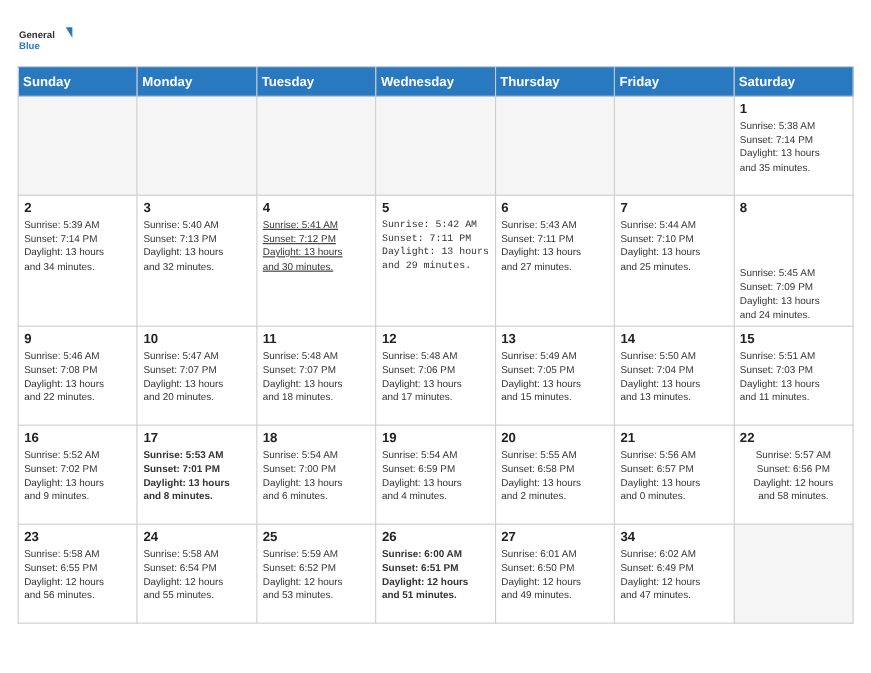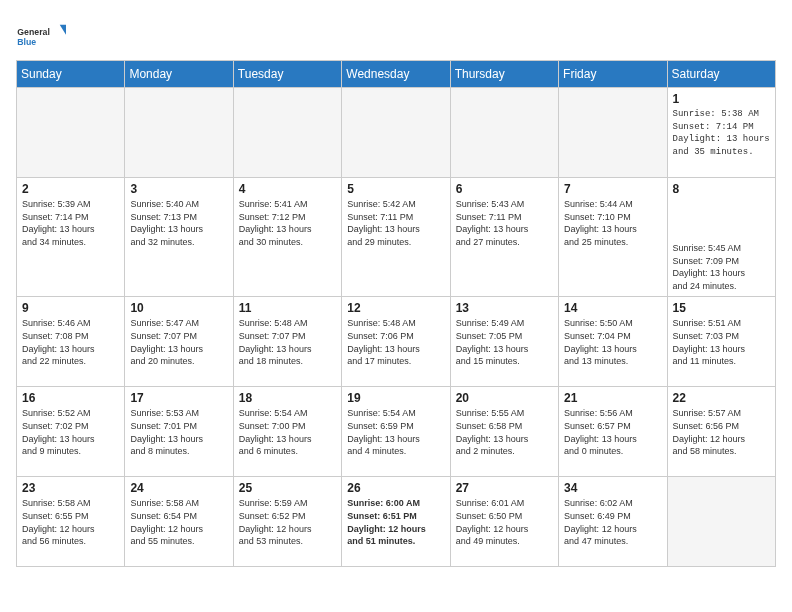--- a/index.html
+++ b/index.html
@@ -38,21 +38,21 @@
     }
     table {
       width: 100%;
       border-collapse: collapse;
       table-layout: fixed;
     }
     thead tr th {
       background: #2979c1;
       color: #fff;
       font-size: 12px;
-      font-weight: normal;
+      font-weight: bold;
       padding: 6px 4px;
       text-align: left;
       border: 1px solid #ccc;
       margin-left: 12px;
     }
     tbody tr td {
       border: 1px solid #ccc;
       vertical-align: top;
       padding: 4px 5px;
       font-size: 9.5px;
@@ -108,21 +108,21 @@
   <tbody id="calendar-body">
   <tr>
         <td class="empty"></td>
         <td class="empty"></td>
         <td class="empty"></td>
         <td class="empty"></td>
         <td class="empty"></td>
         <td class="empty"></td>
         <td>
           <span class="day-num">1</span>
-          <div class="day-info" style="white-space: pre-line; font-family: Liberation Mono, monospace;">Sunrise: 5:38 AM
+          <div class="day-info" style="white-space: pre-line;">Sunrise: 5:38 AM
 Sunset: 7:14 PM
 Daylight: 13 hours
 and 35 minutes.</div>
         </td>
       </tr>
       <tr>
         <td>
           <span class="day-num">2</span>
           <div class="day-info" style="white-space: pre-line;">Sunrise: 5:39 AM
 Sunset: 7:14 PM
@@ -131,28 +131,28 @@
         </td>
         <td>
           <span class="day-num">3</span>
           <div class="day-info" style="white-space: pre-line;">Sunrise: 5:40 AM
 Sunset: 7:13 PM
 Daylight: 13 hours
 and 32 minutes.</div>
         </td>
         <td>
           <span class="day-num">4</span>
-          <div class="day-info" style="white-space: pre-line;">Sunrise: 5:41 AM
+          <div class="day-info" style="white-space: pre-line; text-decoration: underline;">Sunrise: 5:41 AM
 Sunset: 7:12 PM
 Daylight: 13 hours
 and 30 minutes.</div>
         </td>
         <td>
           <span class="day-num">5</span>
-          <div class="day-info" style="white-space: pre-line;">Sunrise: 5:42 AM
+          <div class="day-info" style="white-space: pre-line; font-family: Liberation Mono, monospace;">Sunrise: 5:42 AM
 Sunset: 7:11 PM
 Daylight: 13 hours
 and 29 minutes.</div>
         </td>
         <td>
           <span class="day-num">6</span>
           <div class="day-info" style="white-space: pre-line;">Sunrise: 5:43 AM
 Sunset: 7:11 PM
 Daylight: 13 hours
 and 27 minutes.</div>
@@ -226,21 +226,21 @@
       <tr>
         <td>
           <span class="day-num">16</span>
           <div class="day-info" style="white-space: pre-line;">Sunrise: 5:52 AM
 Sunset: 7:02 PM
 Daylight: 13 hours
 and 9 minutes.</div>
         </td>
         <td>
           <span class="day-num">17</span>
-          <div class="day-info" style="white-space: pre-line;">Sunrise: 5:53 AM
+          <div class="day-info" style="white-space: pre-line; font-weight: bold;">Sunrise: 5:53 AM
 Sunset: 7:01 PM
 Daylight: 13 hours
 and 8 minutes.</div>
         </td>
         <td>
           <span class="day-num">18</span>
           <div class="day-info" style="white-space: pre-line;">Sunrise: 5:54 AM
 Sunset: 7:00 PM
 Daylight: 13 hours
 and 6 minutes.</div>
@@ -261,21 +261,21 @@
         </td>
         <td>
           <span class="day-num">21</span>
           <div class="day-info" style="white-space: pre-line;">Sunrise: 5:56 AM
 Sunset: 6:57 PM
 Daylight: 13 hours
 and 0 minutes.</div>
         </td>
         <td>
           <span class="day-num">22</span>
-          <div class="day-info" style="white-space: pre-line;">Sunrise: 5:57 AM
+          <div class="day-info" style="white-space: pre-line; text-align: center;">Sunrise: 5:57 AM
 Sunset: 6:56 PM
 Daylight: 12 hours
 and 58 minutes.</div>
         </td>
       </tr>
       <tr>
         <td>
           <span class="day-num">23</span>
           <div class="day-info" style="white-space: pre-line;">Sunrise: 5:58 AM
 Sunset: 6:55 PM

